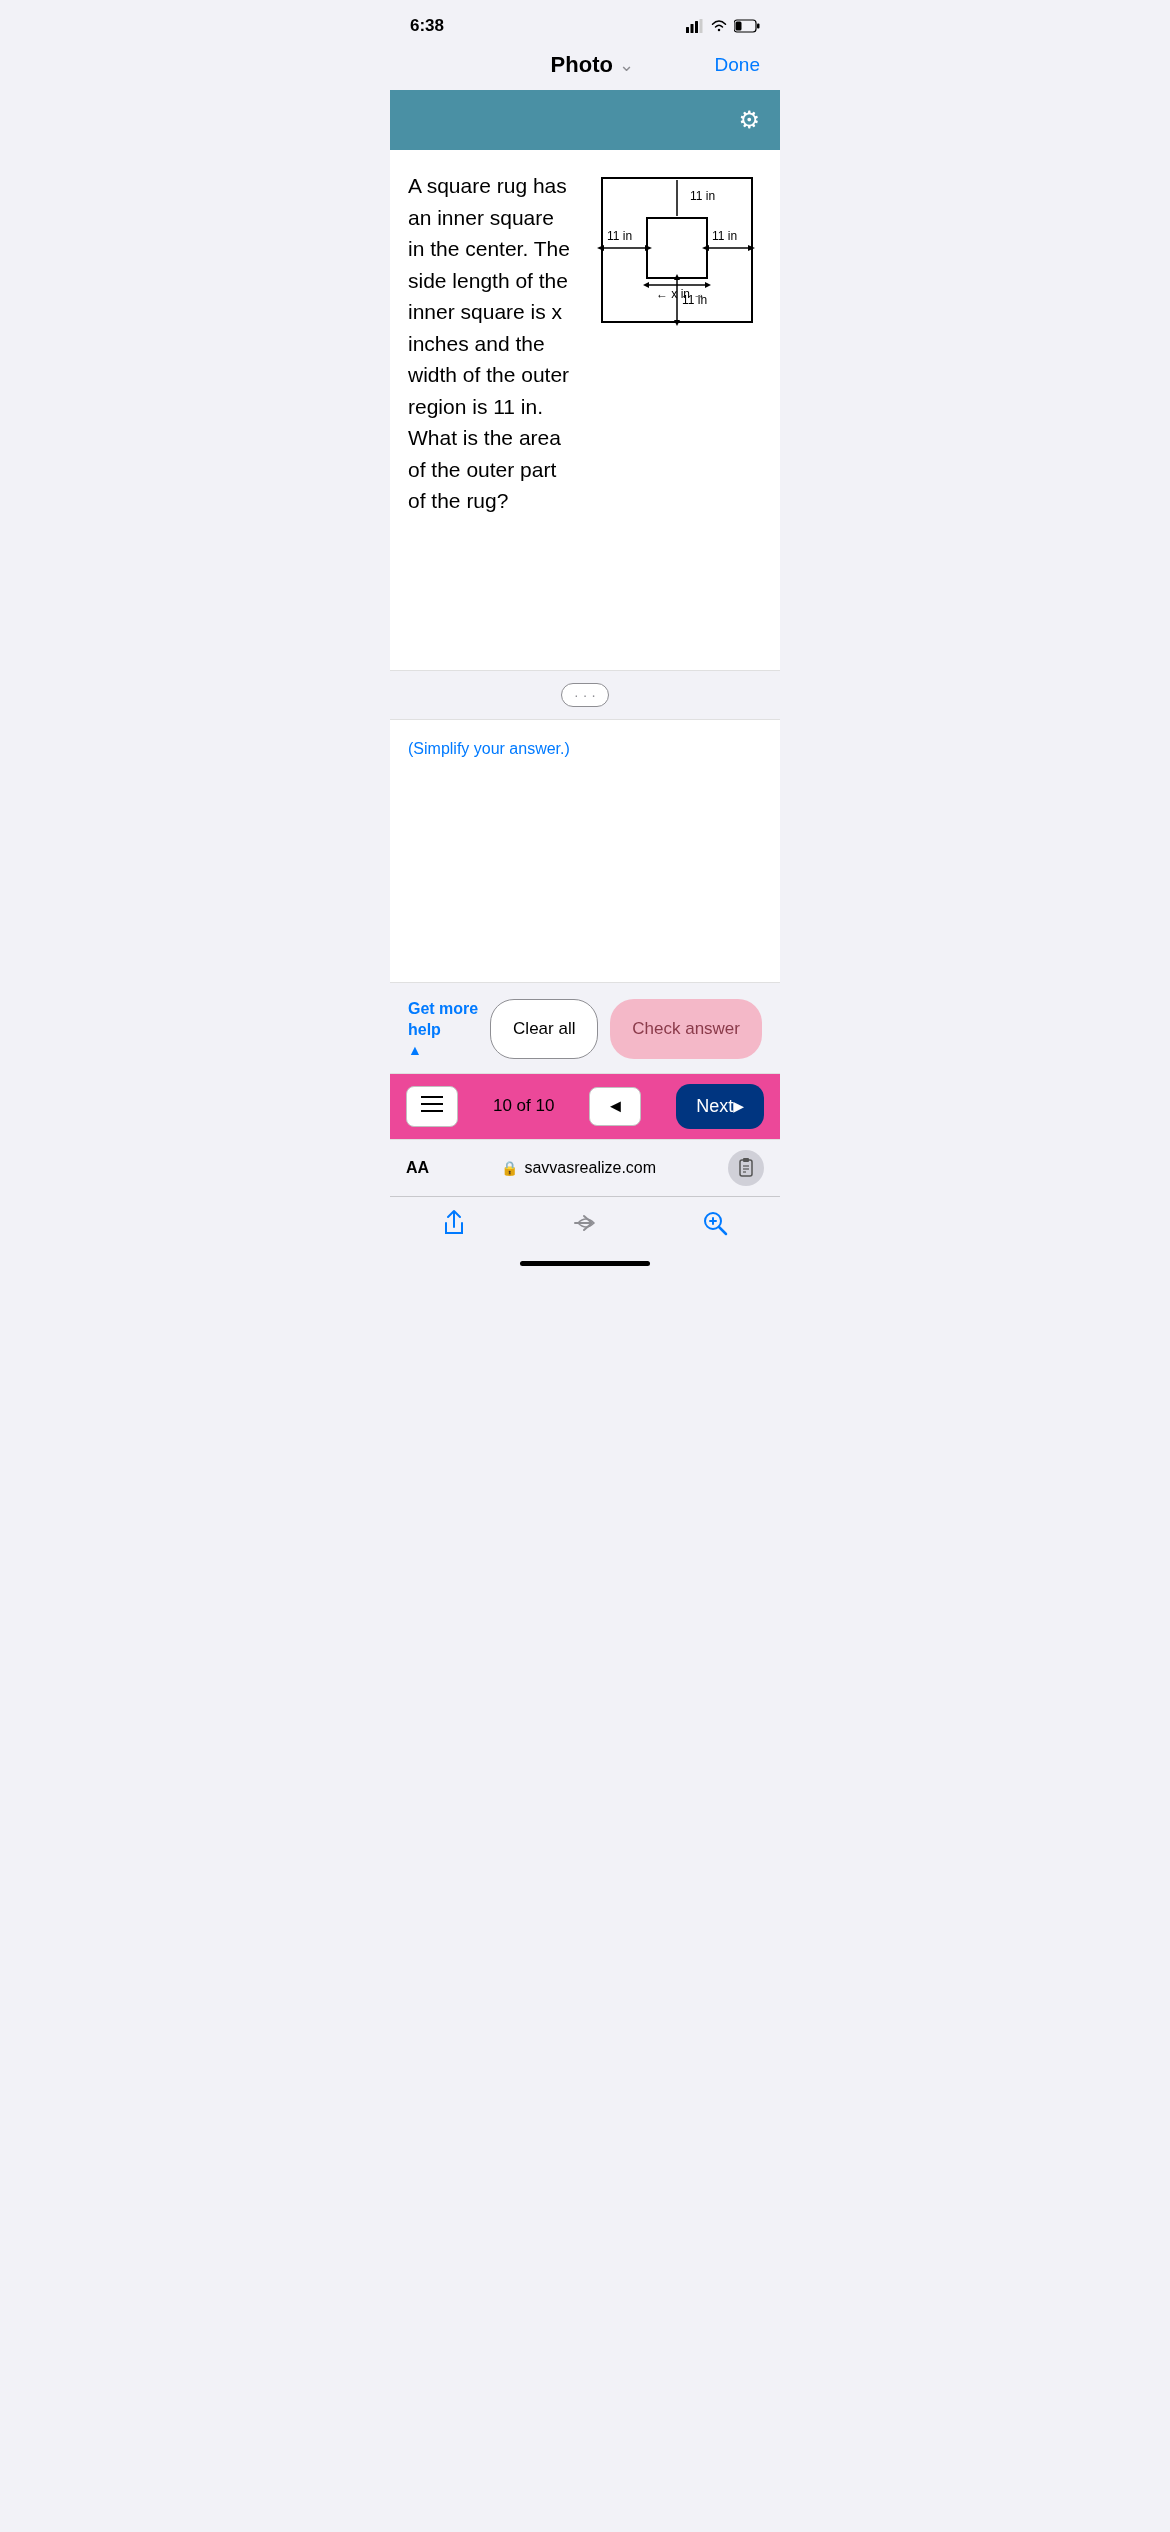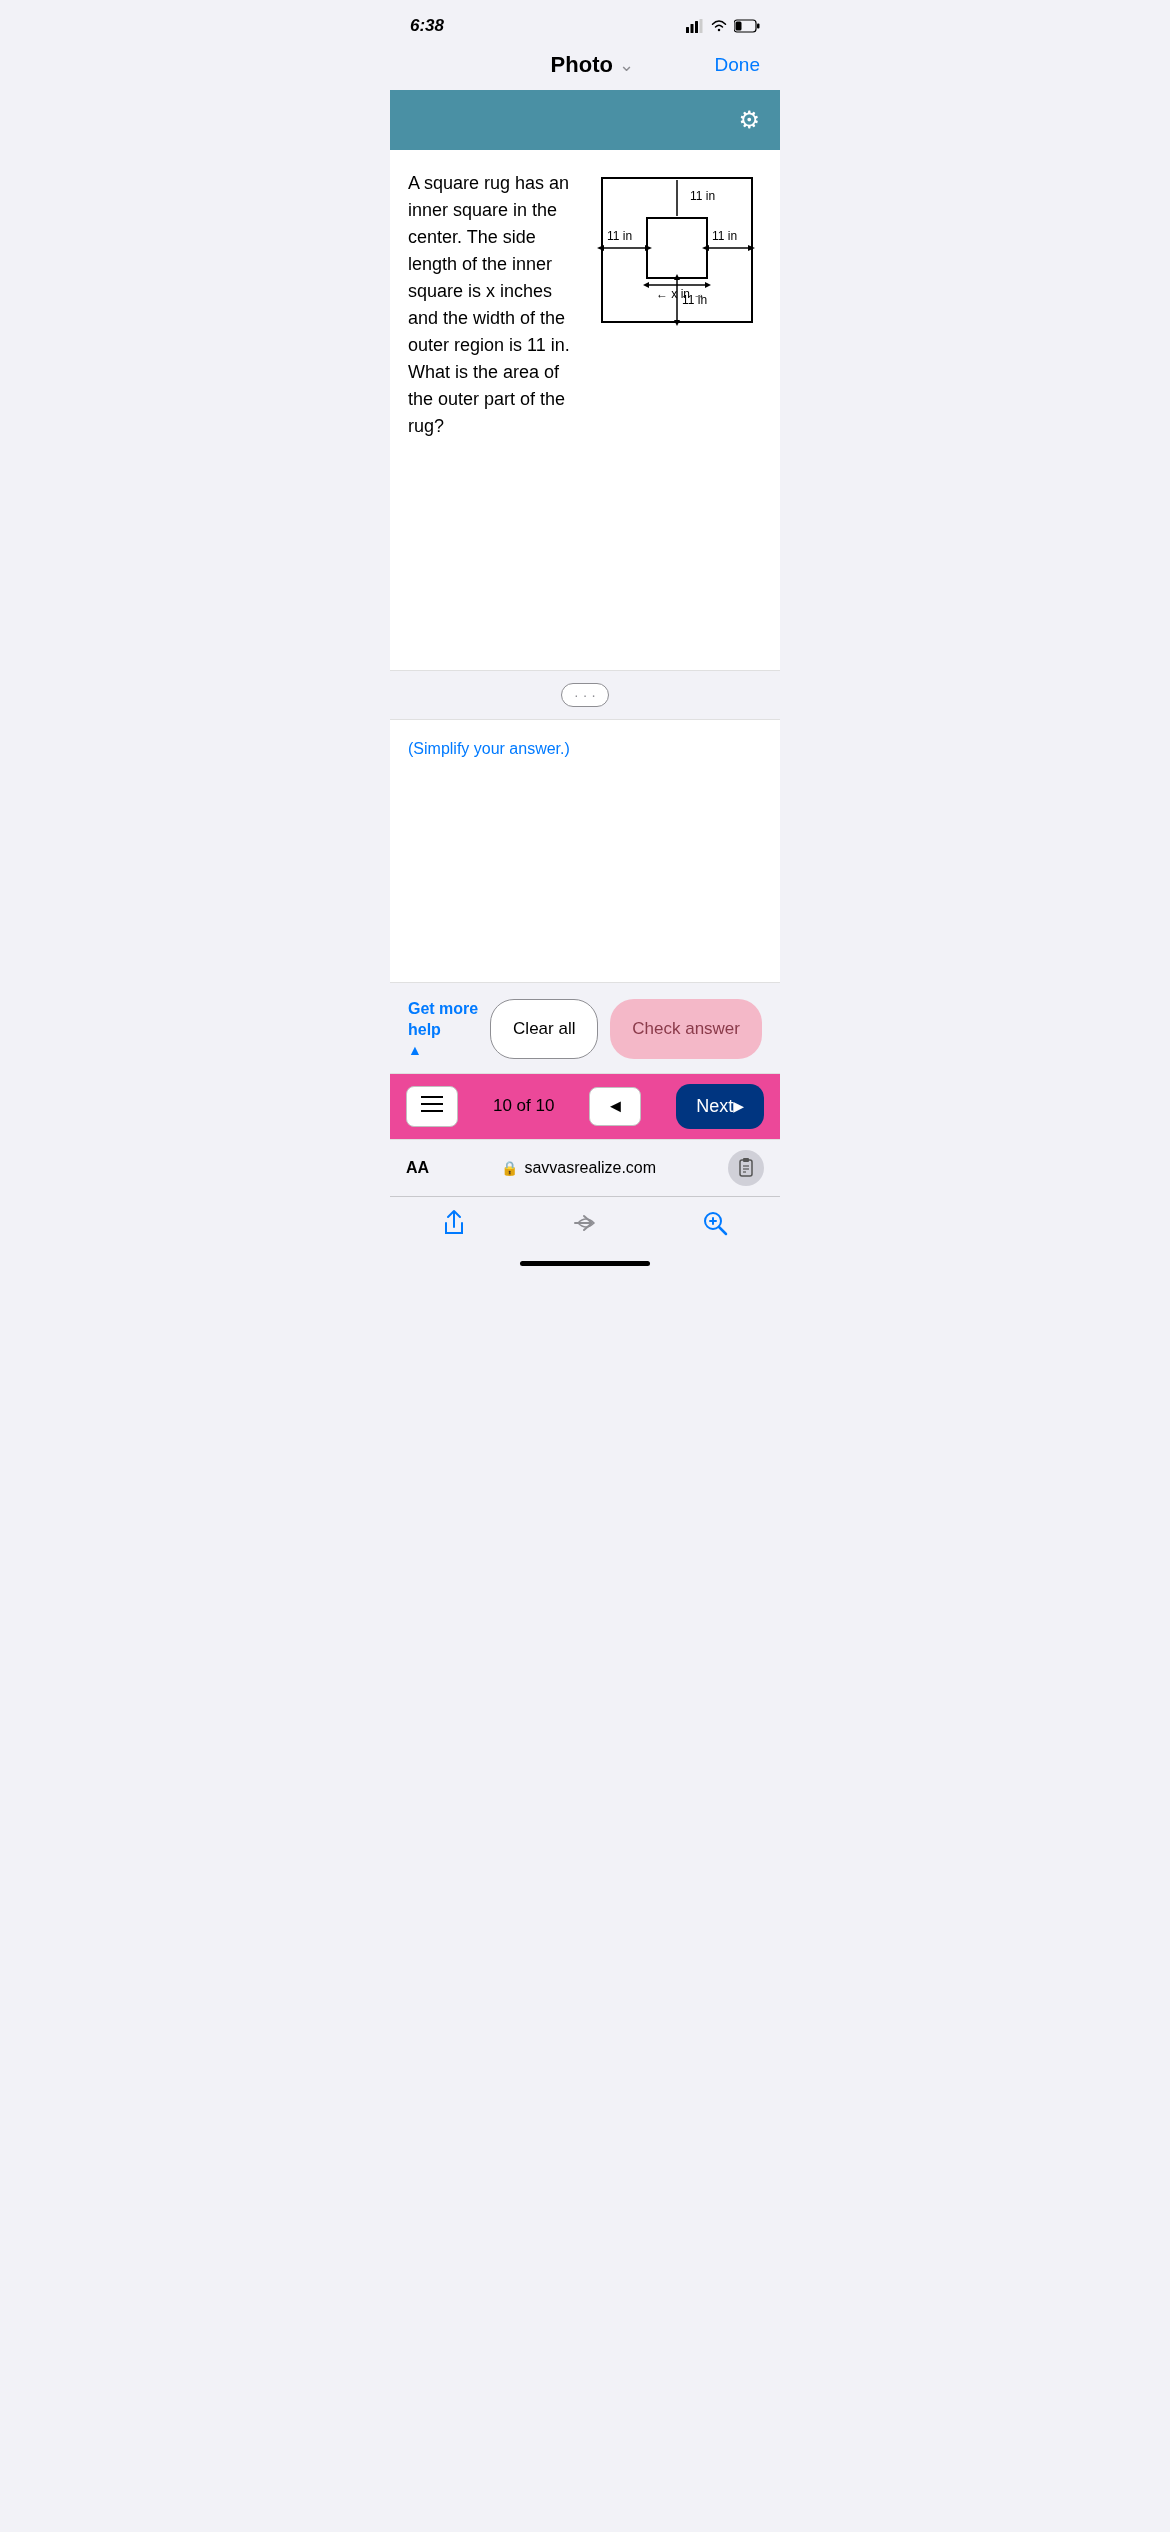--- a/index.html
+++ b/index.html
@@ -19,21 +19,20 @@
       display: flex;
       justify-content: space-between;
       align-items: center;
       padding: 14px 20px 6px 20px;
       height: 44px;
     }
     .status-time {
       font-size: 17px;
       font-weight: 600;
       color: #000;
-      font-style: italic;
     }
     .status-icons {
       display: flex;
       align-items: center;
       gap: 6px;
     }
 
     
     .nav-bar {
       background: #f2f2f7;
@@ -84,21 +83,21 @@
     }
 
     .question-section {
       display: flex;
       gap: 16px;
       align-items: flex-start;
     }
 
     .question-text {
       flex: 1;
-      font-size: 18px;
+      font-size: 21px;
       line-height: 1.5;
       color: #000;
     }
 
     
     .diagram-container {
       width: 170px;
       flex-shrink: 0;
     }
     .diagram-svg {

